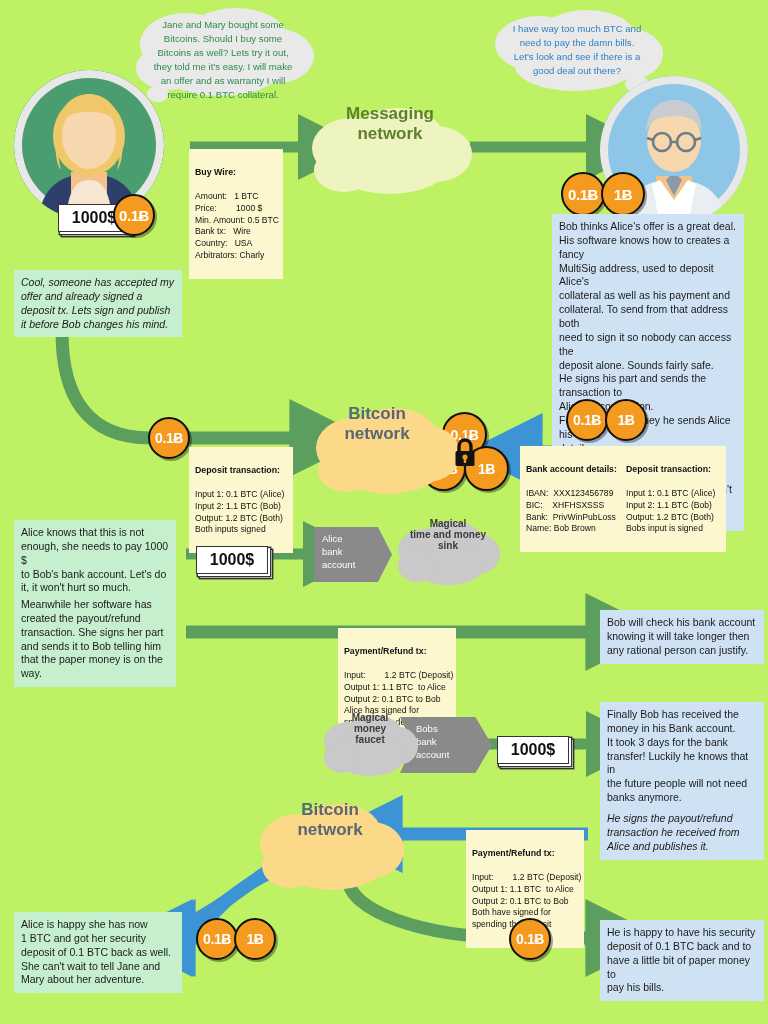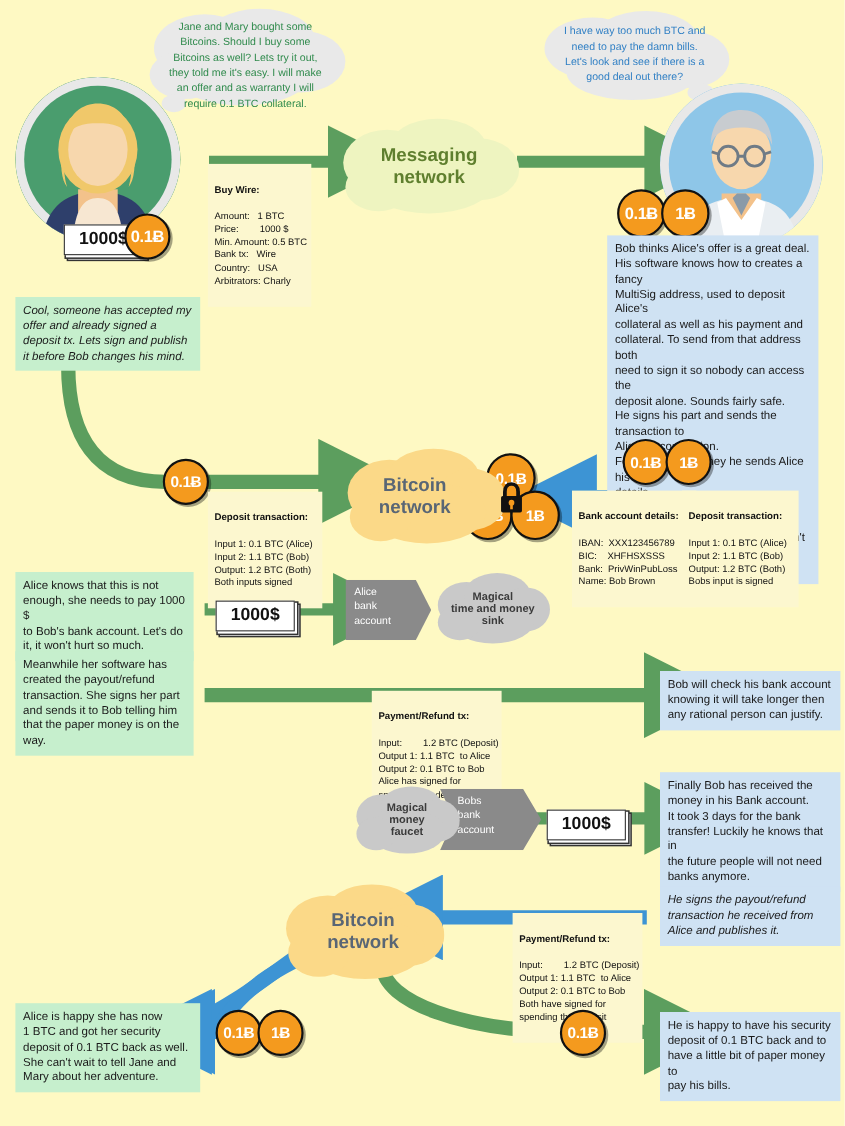--- a/index.html
+++ b/index.html
@@ -6,21 +6,21 @@
   html, body {
     margin: 0; padding: 0;
     background: #ffffff;
     font-family: "Liberation Sans", sans-serif;
   }
   #page {
     position: relative;
     width: 768px;
     height: 1024px;
     overflow: hidden;
-    background: #fef9c3;
+    background: #bef264;
   }
   .abs { position: absolute; }
 
   
   .note {
     position: absolute;
     font-size: 10.5px;
     line-height: 1.32;
     color: #1a1a1a;
     padding: 6px 7px;
@@ -102,21 +102,20 @@
     display: flex;
     align-items: center;
     justify-content: center;
     box-shadow: 2px 2px 0 #ffffff, 2px 2px 0 1.4px #333, 4px 4px 0 #ffffff, 4px 4px 0 1.4px #333;
   }
 
   
   .cloud {
     position: absolute;
     display: flex;
-    align-items: center;
     justify-content: center;
     text-align: center;
     font-weight: bold;
     z-index: 3;
   }
   .cloud .clabel { position: relative; z-index: 4; white-space: pre-line; }
 
   
   .chevron {
     position: absolute;

